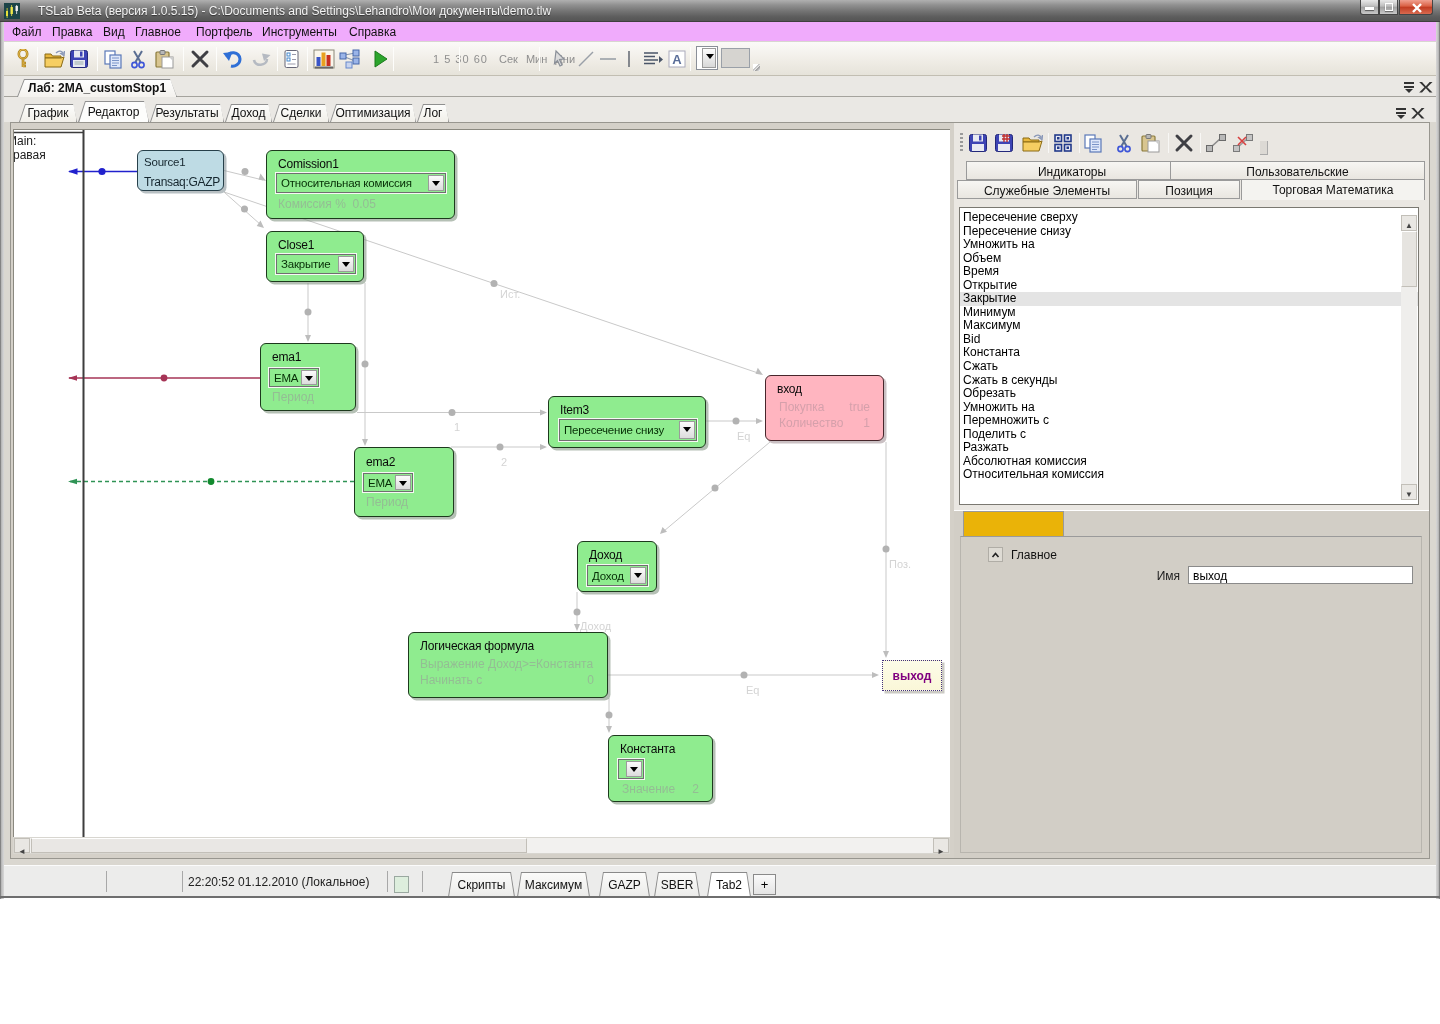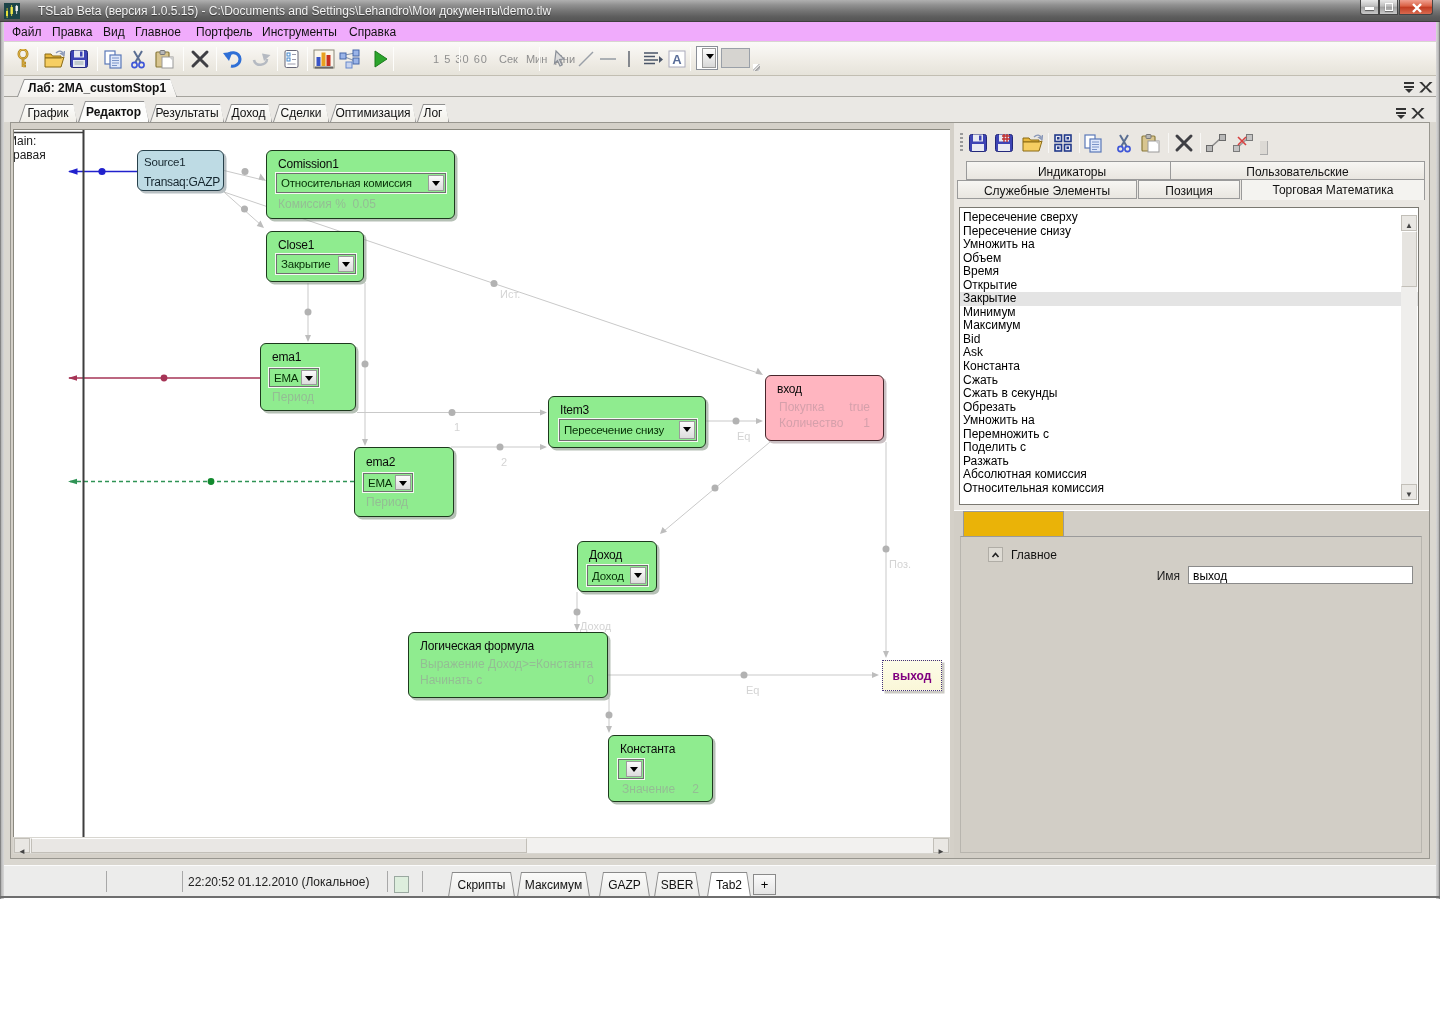--- a/index.html
+++ b/index.html
@@ -216,21 +216,21 @@
   </svg>
 <div class="abs" id="subrow"></div>
 <div class="tabo" style="left:19px;top:104px;width:58px;height:18px">
   <i style="clip-path:polygon(6px 0,54px 0,58px 18px,0 18px)"></i>
     <b style="clip-path:polygon(5.6px 0,53.6px 0,56.9px 17px,0 17px)"></b>
     <span style="top:2px">График</span>
 </div>
 <div class="tabo" style="left:78px;top:101px;width:71px;height:21px">
   <i style="clip-path:polygon(7px 0,66px 0,71px 21px,0 21px)"></i>
     <b style="clip-path:polygon(6.6px 0,65.6px 0,69.9px 21px,0 21px);background:#fdfdfc"></b>
-    <span style="top:4px;font-weight:bold">Редактор</span>
+    <span style="top:4px;font-weight:normal">Редактор</span>
 </div>
 <div class="tabo" style="left:150px;top:104px;width:74px;height:18px">
   <i style="clip-path:polygon(6px 0,70px 0,74px 18px,0 18px)"></i>
     <b style="clip-path:polygon(5.6px 0,69.6px 0,72.9px 17px,0 17px)"></b>
     <span style="top:2px">Результаты</span>
 </div>
 <div class="tabo" style="left:225px;top:104px;width:47px;height:18px">
   <i style="clip-path:polygon(6px 0,43px 0,47px 18px,0 18px)"></i>
     <b style="clip-path:polygon(5.6px 0,42.6px 0,45.9px 17px,0 17px)"></b>
     <span style="top:2px">Доход</span>
@@ -487,21 +487,20 @@
   <div class="li">Пересечение сверху</div>
   <div class="li">Пересечение снизу</div>
   <div class="li">Умножить на</div>
   <div class="li">Объем</div>
   <div class="li">Время</div>
   <div class="li">Открытие</div>
   <div class="li" style="background:#e4e4e4">Закрытие</div>
   <div class="li">Минимум</div>
   <div class="li">Максимум</div>
   <div class="li">Bid</div>
-  <div class="li">Ask</div>
   <div class="li">Константа</div>
   <div class="li">Сжать</div>
   <div class="li">Сжать в секунды</div>
   <div class="li">Обрезать</div>
   <div class="li">Умножить на</div>
   <div class="li">Перемножить с</div>
   <div class="li">Поделить с</div>
   <div class="li">Разжать</div>
   <div class="li">Абсолютная комиссия</div>
   <div class="li">Относительная комиссия</div>

